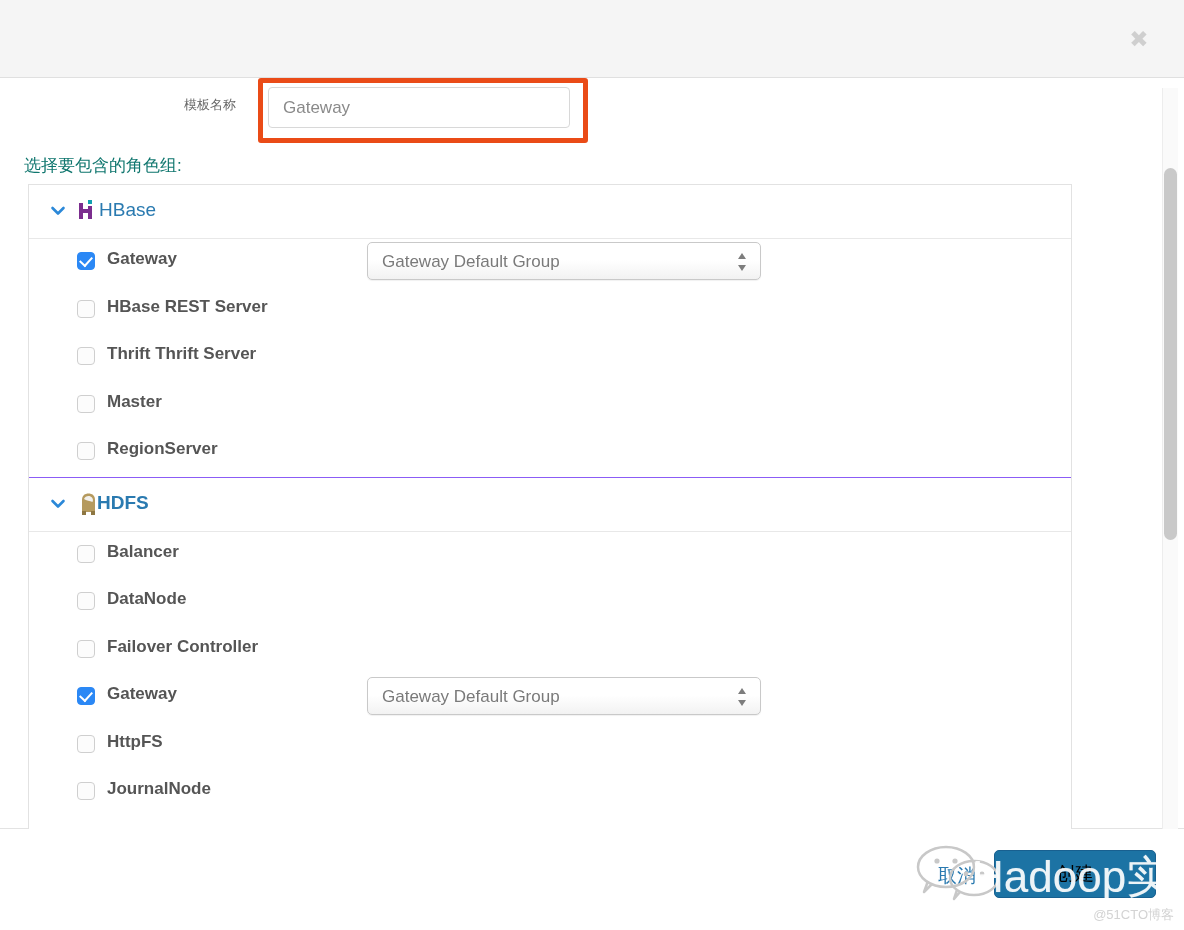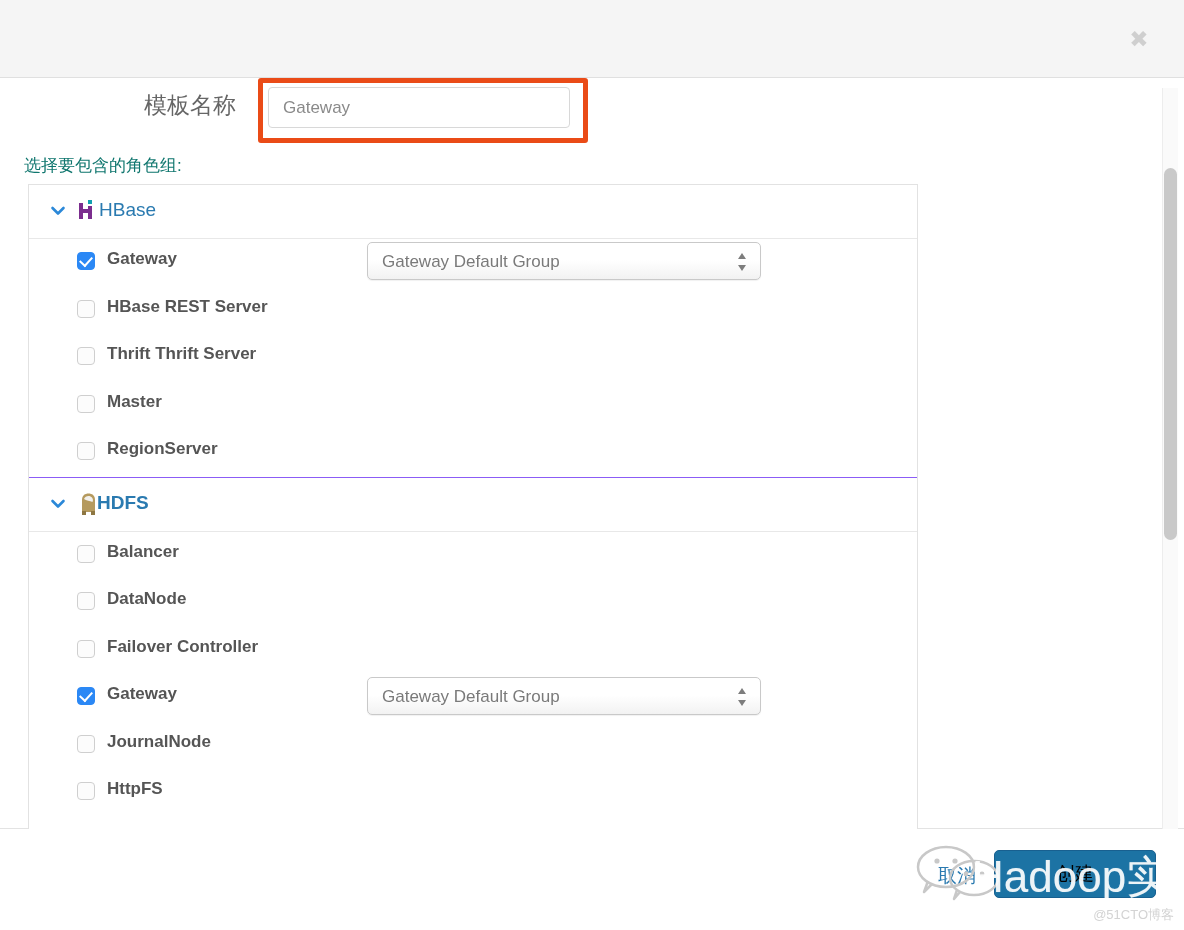--- a/index.html
+++ b/index.html
@@ -77,21 +77,21 @@
     top: 0;
     width: 1184px;
     height: 70px;
   }
   .name-label {
     position: absolute;
     left: 60px;
     top: 14px;
     width: 176px;
     text-align: right;
-    font-size: 23px;
+    font-size: 13px;
     color: #666666;
     line-height: 26px;
   }
   .highlight-box {
     position: absolute;
     left: 258px;
     top: 0px;
     width: 330px;
     height: 65px;
     border: 5px solid #ea4b17;
@@ -123,21 +123,21 @@
     top: 76px;
     font-size: 17px;
     color: #0f766e;
   }
 
   
   .rolelist {
     position: absolute;
     left: 28px;
     top: 106px;
-    width: 890px;
+    width: 1044px;
     height: 645px;
     border: 1px solid #e2e2e2;
     border-bottom: none;
     box-sizing: border-box;
     background: #ffffff;
     overflow: hidden;
   }
   .svc-header {
     position: relative;
     height: 53px;
@@ -452,26 +452,26 @@
             <svg width="12" height="22" viewBox="0 0 12 22">
               <path d="M6 2 L10 8 L2 8 Z" fill="#7d7d7d"></path>
               <path d="M6 20 L10 14 L2 14 Z" fill="#7d7d7d"></path>
             </svg>
           </span>
         </span>
       </div>
 
       <div class="role-row">
         <span class="role-check unchecked"></span>
+        <span class="role-label">HttpFS</span>
+      </div>
+
+      <div class="role-row">
+        <span class="role-check unchecked"></span>
         <span class="role-label">JournalNode</span>
-      </div>
-
-      <div class="role-row">
-        <span class="role-check unchecked"></span>
-        <span class="role-label">HttpFS</span>
       </div>
 
     </div>
 
     <div class="scroll-track"></div>
     <div class="scroll-thumb"></div>
 
   </div>
 
   <div class="modal-footer">

